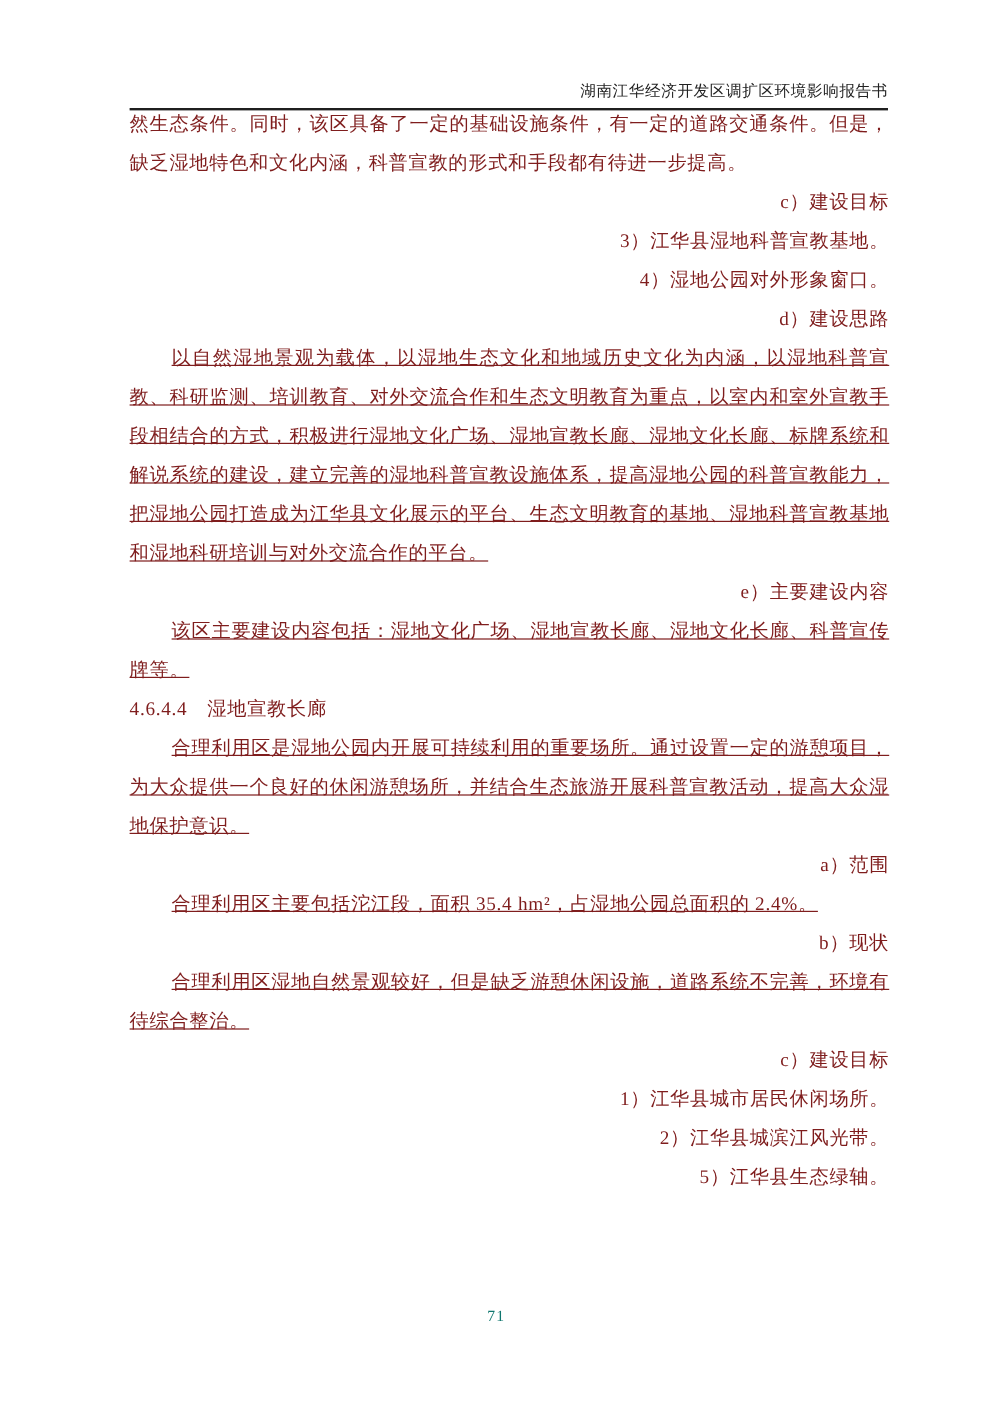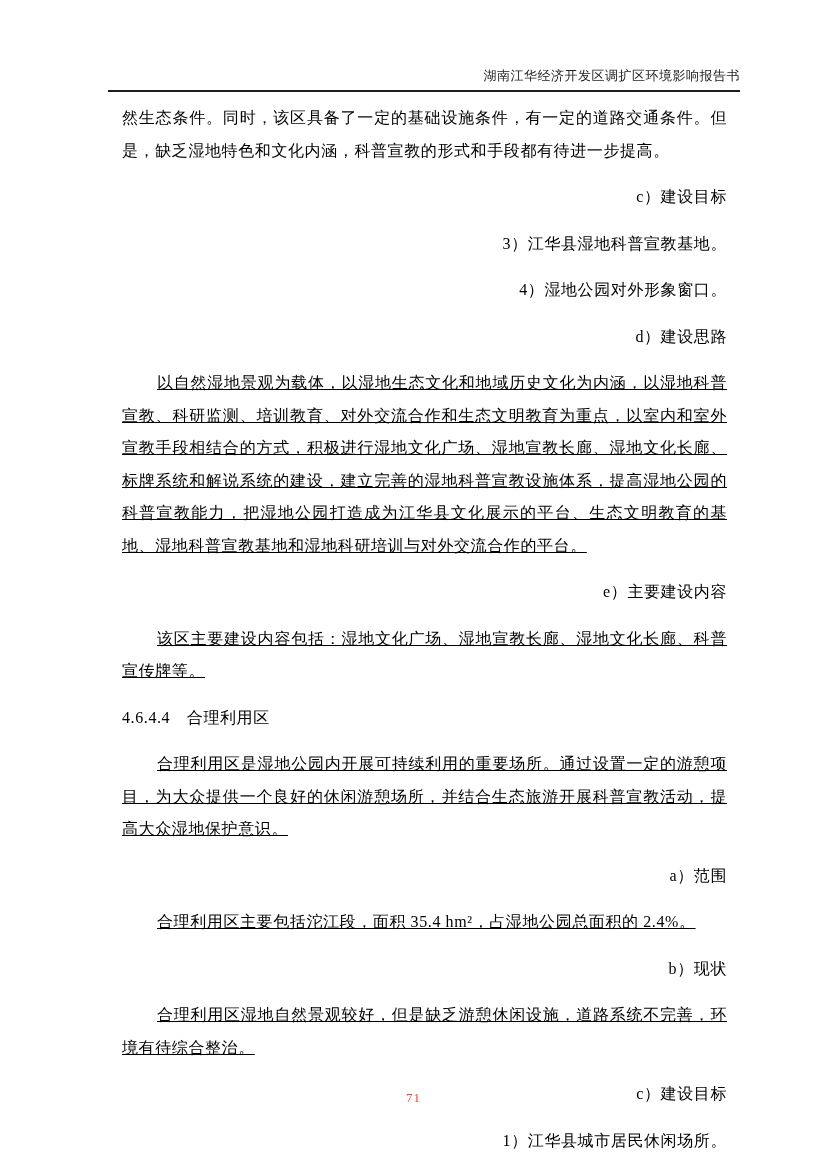--- a/index.html
+++ b/index.html
@@ -33,25 +33,25 @@
     letter-spacing: 0.5px;
     color: #222;
   }
   .content {
     position: absolute;
     top: 88px;
     left: 108px;
     width: 633px;
   }
   .content p {
-    margin: 14px;
+    margin: 0;
     font-size: 16px;
     line-height: 32.5px;
     letter-spacing: 0.6px;
-    color: #000000;
+    color: #7f1d1d;
   }
   
   .cont {
     text-align: justify;
     text-justify: inter-ideograph;
   }
   
   .para {
     text-align: justify;
     text-justify: inter-ideograph;
@@ -70,21 +70,21 @@
   }
   .footer {
     position: absolute;
     top: 1088px;
     left: 0;
     width: 100%;
     text-align: center;
   }
   .page-number {
     font-size: 13px;
-    color: #ef4444;
+    color: #0f766e;
     letter-spacing: 1px;
   }
 </style>
 </head>
 <body>
 
 <div class="page">
 
   <div class="header">
     <div class="header-title">湖南江华经济开发区调扩区环境影响报告书</div>
@@ -92,21 +92,21 @@
 
   <div class="content">
     <p class="cont">然生态条件。同时，该区具备了一定的基础设施条件，有一定的道路交通条件。但是，缺乏湿地特色和文化内涵，科普宣教的形式和手段都有待进一步提高。</p>
     <p class="item">c）建设目标</p>
     <p class="item">3）江华县湿地科普宣教基地。</p>
     <p class="item">4）湿地公园对外形象窗口。</p>
     <p class="item">d）建设思路</p>
     <p class="para">以自然湿地景观为载体，以湿地生态文化和地域历史文化为内涵，以湿地科普宣教、科研监测、培训教育、对外交流合作和生态文明教育为重点，以室内和室外宣教手段相结合的方式，积极进行湿地文化广场、湿地宣教长廊、湿地文化长廊、标牌系统和解说系统的建设，建立完善的湿地科普宣教设施体系，提高湿地公园的科普宣教能力，把湿地公园打造成为江华县文化展示的平台、生态文明教育的基地、湿地科普宣教基地和湿地科研培训与对外交流合作的平台。</p>
     <p class="item">e）主要建设内容</p>
     <p class="para">该区主要建设内容包括：湿地文化广场、湿地宣教长廊、湿地文化长廊、科普宣传牌等。</p>
-    <p class="h4">4.6.4.4　合理利用区</p>
+    <p class="h4">4.6.4.4　湿地宣教长廊</p>
     <p class="para">合理利用区是湿地公园内开展可持续利用的重要场所。通过设置一定的游憩项目，为大众提供一个良好的休闲游憩场所，并结合生态旅游开展科普宣教活动，提高大众湿地保护意识。</p>
     <p class="item">a）范围</p>
     <p class="para">合理利用区主要包括沱江段，面积 35.4 hm²，占湿地公园总面积的 2.4%。</p>
     <p class="item">b）现状</p>
     <p class="para">合理利用区湿地自然景观较好，但是缺乏游憩休闲设施，道路系统不完善，环境有待综合整治。</p>
     <p class="item">c）建设目标</p>
     <p class="item">1）江华县城市居民休闲场所。</p>
     <p class="item">2）江华县城滨江风光带。</p>
     <p class="item">5）江华县生态绿轴。</p>
   </div>

